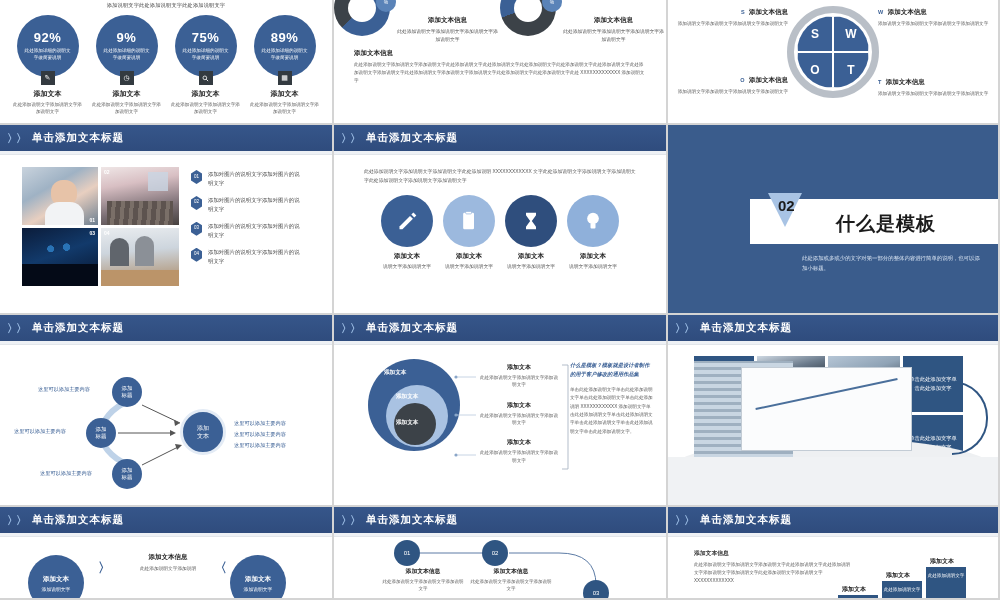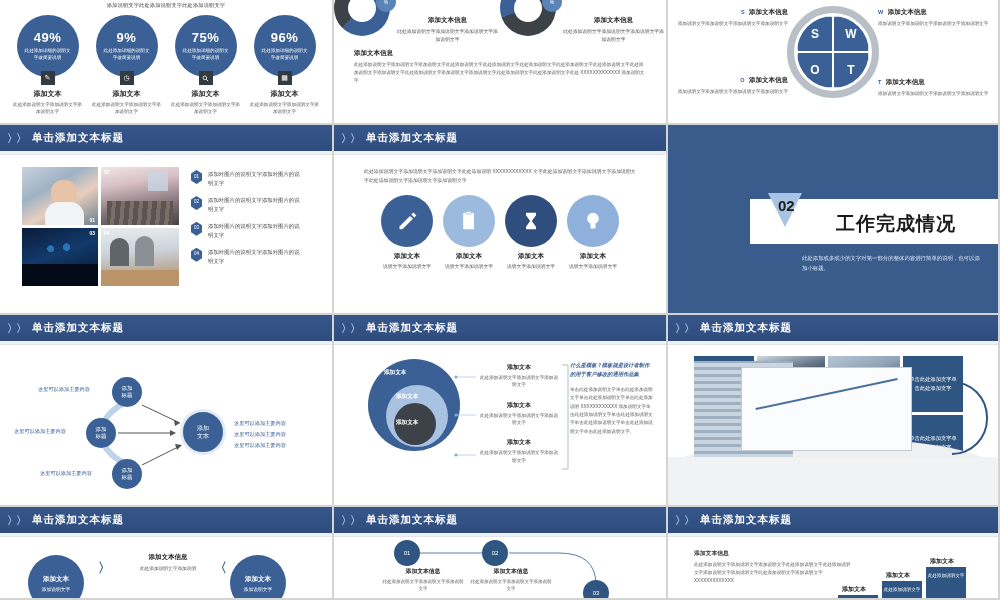--- a/index.html
+++ b/index.html
@@ -203,21 +203,21 @@
 
 <div class="grid">
 
   <div class="slide">
     <div class="body" style="height:100%">
       <div class="s1-top">添加说明文字此处添加说明文字此处添加说明文字</div>
       <div class="pct-row">
 
         <div class="pct-item">
           <div class="pct-circle">
-            <div class="pct-num">49%</div>
+            <div class="pct-num">92%</div>
             <div class="pct-sub">此处添加详细的说明文字做简要说明</div>
           </div>
           <div class="pct-icon">✎</div>
           <div class="pct-label">添加文本</div>
           <div class="pct-desc">此处添加说明文字添加说明文字添加说明文字</div>
         </div>
 
         <div class="pct-item">
           <div class="pct-circle">
             <div class="pct-num">9%</div>
@@ -238,21 +238,21 @@
                 <circle cx="6.5" cy="6.5" r="4.2" fill="none" stroke="#fff" stroke-width="1.8"></circle>
                 <line x1="9.6" y1="9.6" x2="14" y2="14" stroke="#fff" stroke-width="2"></line>
               </svg>
           </div>
           <div class="pct-label">添加文本</div>
           <div class="pct-desc">此处添加说明文字添加说明文字添加说明文字</div>
         </div>
 
         <div class="pct-item">
           <div class="pct-circle">
-            <div class="pct-num">96%</div>
+            <div class="pct-num">89%</div>
             <div class="pct-sub">此处添加详细的说明文字做简要说明</div>
           </div>
           <div class="pct-icon">▦</div>
           <div class="pct-label">添加文本</div>
           <div class="pct-desc">此处添加说明文字添加说明文字添加说明文字</div>
         </div>
 
       </div>
     </div>
   </div>
@@ -424,21 +424,21 @@
         </div>
       </div>
     </div>
   </div>
 
   <div class="slide dark">
     <div class="sec">
       <div class="sec-band"></div>
       <div class="sec-tri"></div>
       <div class="sec-num">02</div>
-      <div class="sec-title">工作完成情况</div>
+      <div class="sec-title">什么是模板</div>
       <div class="sec-desc">此处添加或多或少的文字对第一部分的整体内容进行简单的说明，也可以添加小标题。</div>
     </div>
   </div>
 
   <div class="slide">
     <div class="title-bar">
       <span class="chev">〉〉</span>
       <span class="title-txt">单击添加文本标题</span>
     </div>
     <div class="title-underline"></div>

